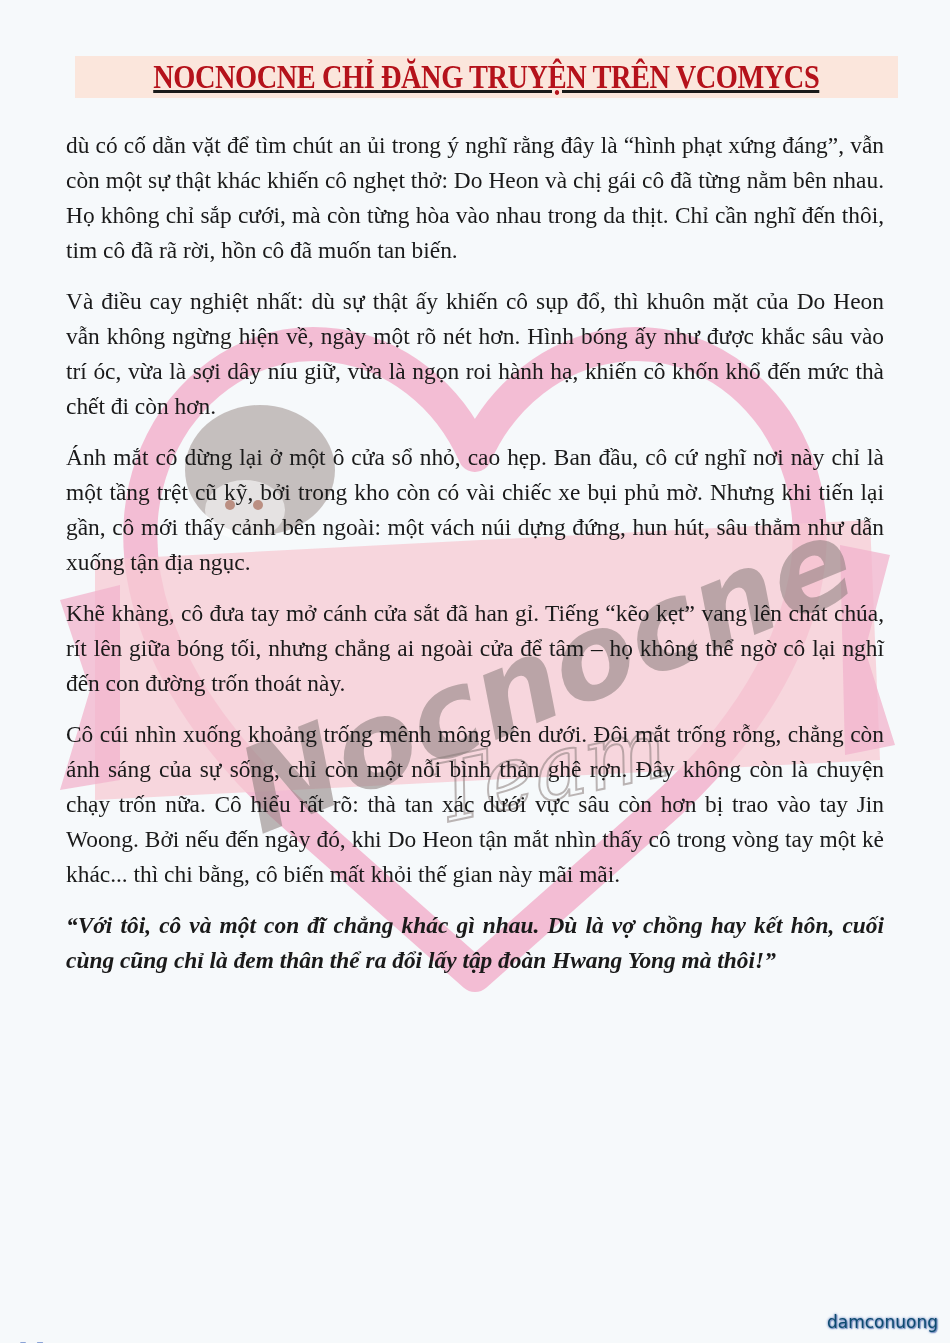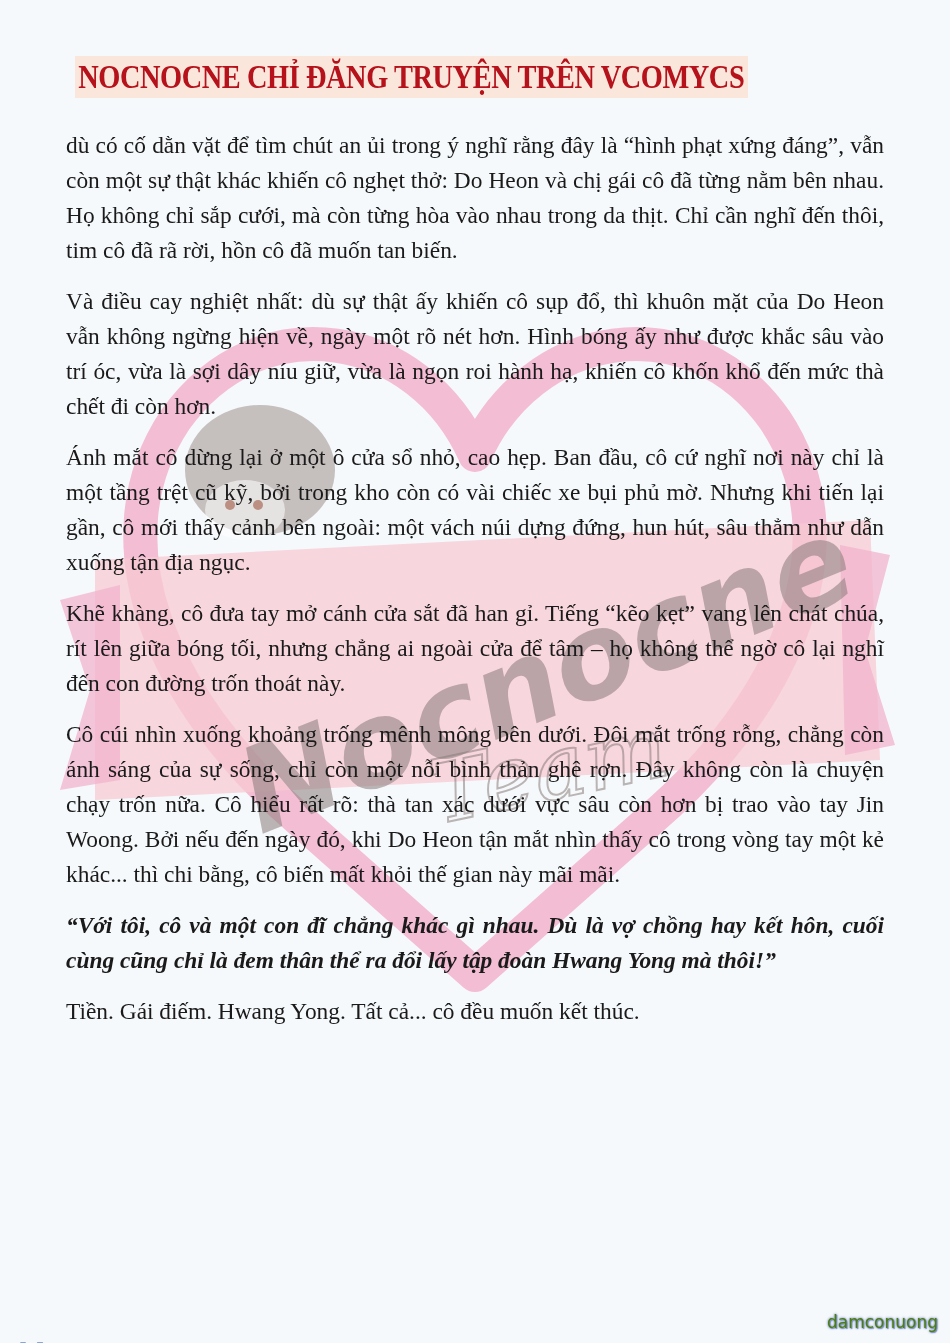--- a/index.html
+++ b/index.html
@@ -8,24 +8,25 @@
     background: #f6f9fb;
     position: relative;
     font-family: "Liberation Serif", "DejaVu Serif", serif;
     color: #1a1a1a;
   }
   .watermark {
     position: absolute; left: 0; top: 0; width: 950px; height: 1343px;
     pointer-events: none; z-index: 0;
   }
   .header-banner {
-    position: absolute; left: 75px; top: 56px; width: 673px; height: 42px;
+    position: absolute; left: 75px; top: 56px; width: 823px; height: 42px;
     background: #fbe6dc;
     display: flex; align-items: center; justify-content: center;
     z-index: 2;
+    text-decoration: underline;
   }
   .header-title {
     font-family: "Liberation Serif", "DejaVu Serif", serif;
     font-weight: bold; font-size: 33px; color: #b5121b;
     letter-spacing: -0.5px; transform: scaleX(0.86); white-space: nowrap;
   }
   .content {
     position: absolute; left: 66px; top: 112px; width: 818px;
     z-index: 2;
   }
@@ -39,21 +40,21 @@
   .footer-logo {
     position: absolute; left: 18px; top: 1292px; z-index: 2;
     font-family: "DejaVu Sans", sans-serif; font-style: italic; font-weight: bold;
     font-size: 30px; color: #8aa2d6; letter-spacing: -1px;
     text-shadow: 1px 1px 0 #c9d6ee;
     margin-top: 44px;
   }
   .footer-credit {
     position: absolute; right: 12px; top: 1312px; z-index: 2;
     font-family: "DejaVu Sans", sans-serif; font-size: 17px;
-    color: #4d7c0f; background: transparent;
+    color: #0c4a6e; background: transparent;
     text-shadow: 0 0 3px #7f96c8, 0 0 2px #7f96c8, 1px 1px 1px #6d85bb;
   }
 </style>
 </head>
 <body>
 
 <svg class="watermark" viewBox="0 0 950 1343" xmlns="http://www.w3.org/2000/svg">
 
   <path d="M475 455 C420 330, 260 300, 175 420 C95 540, 160 700, 300 820 L475 975 L650 820 C790 700, 855 540, 775 420 C690 300, 530 330, 475 455 Z" fill="none" stroke="#f2b3cc" stroke-width="34" stroke-linejoin="round" opacity="0.85"></path>
 
@@ -74,17 +75,16 @@
   <span class="header-title">NOCNOCNE CHỈ ĐĂNG TRUYỆN TRÊN VCOMYCS</span>
 </div>
 
 <div class="content">
   <p class="para">dù có cố dằn vặt để tìm chút an ủi trong ý nghĩ rằng đây là “hình phạt xứng đáng”, vẫn còn một sự thật khác khiến cô nghẹt thở: Do Heon và chị gái cô đã từng nằm bên nhau. Họ không chỉ sắp cưới, mà còn từng hòa vào nhau trong da thịt. Chỉ cần nghĩ đến thôi, tim cô đã rã rời, hồn cô đã muốn tan biến.</p>
   <p class="para">Và điều cay nghiệt nhất: dù sự thật ấy khiến cô sụp đổ, thì khuôn mặt của Do Heon vẫn không ngừng hiện về, ngày một rõ nét hơn. Hình bóng ấy như được khắc sâu vào trí óc, vừa là sợi dây níu giữ, vừa là ngọn roi hành hạ, khiến cô khốn khổ đến mức thà chết đi còn hơn.</p>
   <p class="para">Ánh mắt cô dừng lại ở một ô cửa sổ nhỏ, cao hẹp. Ban đầu, cô cứ nghĩ nơi này chỉ là một tầng trệt cũ kỹ, bởi trong kho còn có vài chiếc xe bụi phủ mờ. Nhưng khi tiến lại gần, cô mới thấy cảnh bên ngoài: một vách núi dựng đứng, hun hút, sâu thẳm như dẫn xuống tận địa ngục.</p>
   <p class="para">Khẽ khàng, cô đưa tay mở cánh cửa sắt đã han gỉ. Tiếng “kẽo kẹt” vang lên chát chúa, rít lên giữa bóng tối, nhưng chẳng ai ngoài cửa để tâm – họ không thể ngờ cô lại nghĩ đến con đường trốn thoát này.</p>
   <p class="para">Cô cúi nhìn xuống khoảng trống mênh mông bên dưới. Đôi mắt trống rỗng, chẳng còn ánh sáng của sự sống, chỉ còn một nỗi bình thản ghê rợn. Đây không còn là chuyện chạy trốn nữa. Cô hiểu rất rõ: thà tan xác dưới vực sâu còn hơn bị trao vào tay Jin Woong. Bởi nếu đến ngày đó, khi Do Heon tận mắt nhìn thấy cô trong vòng tay một kẻ khác... thì chi bằng, cô biến mất khỏi thế gian này mãi mãi.</p>
   <p class="para italic-quote">“Với tôi, cô và một con đĩ chẳng khác gì nhau. Dù là vợ chồng hay kết hôn, cuối cùng cũng chỉ là đem thân thể ra đổi lấy tập đoàn Hwang Yong mà thôi!”</p>
-  <p class="para">Tiền. Gái điếm. Hwang Yong. Tất cả... cô đều muốn kết thúc.</p>
 </div>
 
 <div class="footer-logo">Vcomycs</div>
 <div class="footer-credit">damconuong</div>
 
 </body></html>

